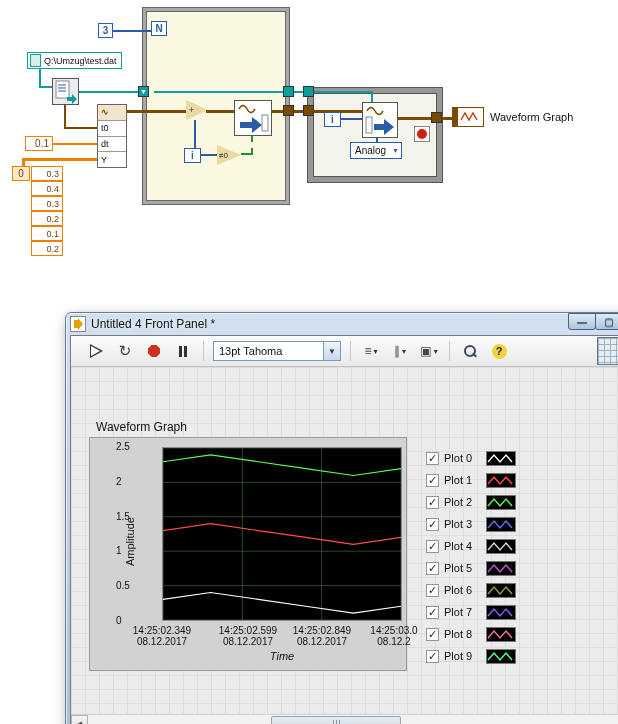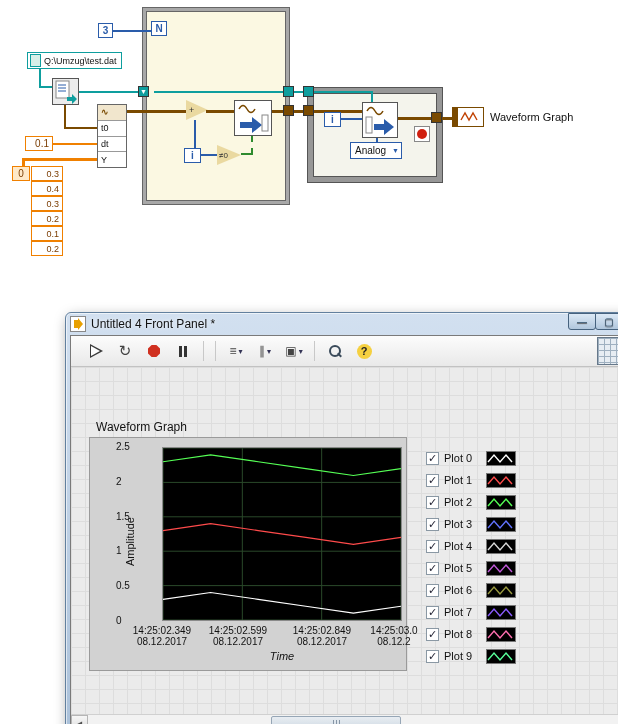--- a/index.html
+++ b/index.html
@@ -224,20 +224,24 @@
       <div class="tbtn">
           <span style="display:block;width:12px;height:12px;background:#d03020;clip-path:polygon(30% 0,70% 0,100% 30%,100% 70%,70% 100%,30% 100%,0 70%,0 30%);"></span>
         </div>
       <div class="tbtn">
           <span style="display:flex;gap:2px;">
             <i style="width:3px;height:11px;background:#333;display:block;"></i>
             <i style="width:3px;height:11px;background:#333;display:block;"></i>
           </span>
         </div>
       <div class="sep"></div>
+      <div id="font-combo">
+        <span style="padding-left:5px;">13pt Tahoma</span>
+        <span class="cb-arrow">▼</span>
+      </div>
       <div class="sep"></div>
       <div class="tbtn">
           <span class="toolglyph">≡</span>
           <span class="drop">▾</span>
         </div>
       <div class="tbtn">
           <span class="toolglyph">∥</span>
           <span class="drop">▾</span>
         </div>
       <div class="tbtn">
@@ -289,21 +293,21 @@
         <span class="ytick" style="top:107px">1</span>
         <span class="ytick" style="top:142px">0.5</span>
         <span class="ytick" style="top:177px">0</span>
 
         <span id="amp-label">Amplitude</span>
 
         <div class="xtick" style="left:34px">
           <div>14:25:02.349</div>
             <div>08.12.2017</div>
         </div>
-        <div class="xtick" style="left:110px">
+        <div class="xtick" style="left:120px">
           <div>14:25:02.599</div>
             <div>08.12.2017</div>
         </div>
         <div class="xtick" style="left:194px">
           <div>14:25:02.849</div>
             <div>08.12.2017</div>
         </div>
         <div class="xtick" style="left:266px">
           <div>14:25:03.0</div>
             <div>08.12.2</div>

